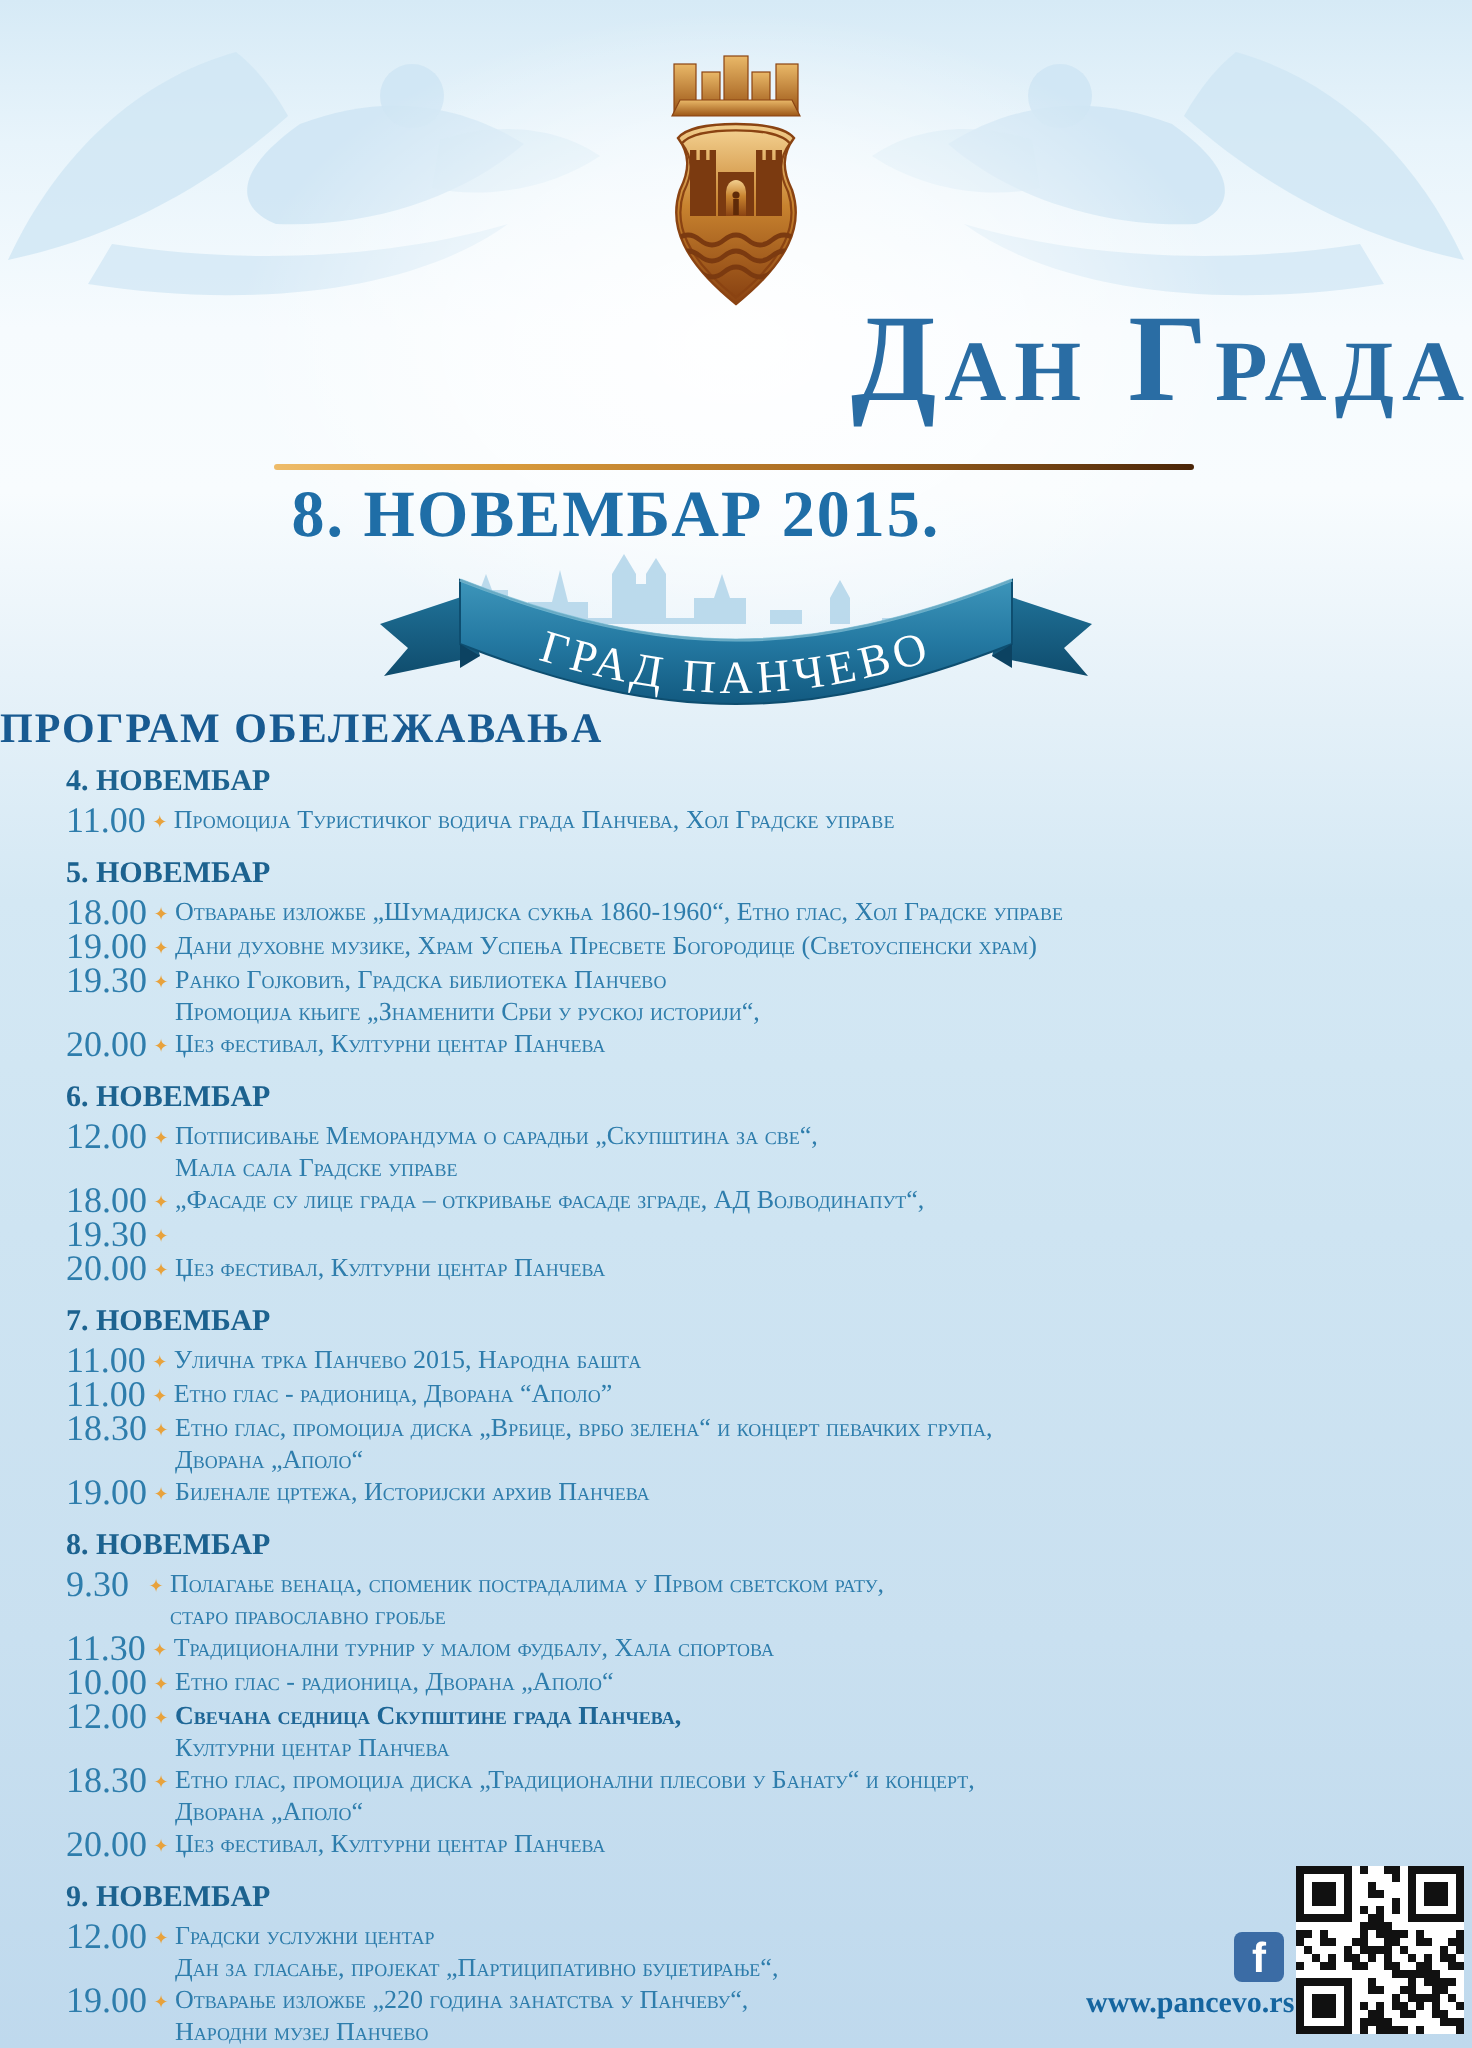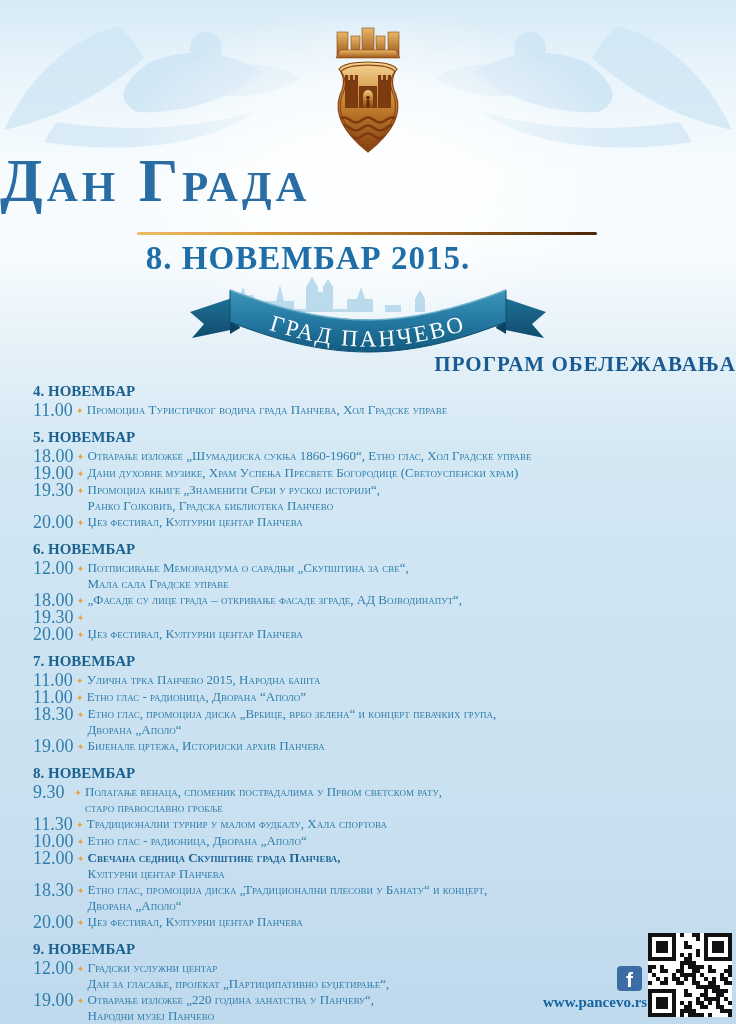--- a/index.html
+++ b/index.html
@@ -6,34 +6,34 @@
   .poster{
     position:relative;width:736px;height:1024px;overflow:hidden;
     font-family:"Liberation Serif", serif;
     background:linear-gradient(180deg,#d6eaf6 0%,#e8f4fb 7%,#f6fbfe 16%,#f8fcfe 24%,#e7f2f9 33%,#d4e8f4 44%,#cee4f2 60%,#c9e0f0 80%,#bfd9ed 100%);
   }
   .angels{position:absolute;left:0;top:0;}
   .glow{position:absolute;left:118px;top:6px;width:500px;height:330px;
     background:radial-gradient(closest-side,rgba(255,255,255,.95),rgba(255,255,255,.55) 55%,rgba(255,255,255,0));}
   .crest{position:absolute;left:326px;top:24px;}
   .title{
-    position:absolute;left:0;top:148px;width:736px;margin:0;text-align:left;
+    position:absolute;left:0;top:148px;width:736px;margin:0;text-align:right;
     font-size:62px;font-weight:bold;font-variant:small-caps;letter-spacing:4px;
     color:#2a6da4;line-height:1.05;
   }
   .gold-line{position:absolute;left:137px;top:232px;width:460px;height:3px;border-radius:2px;
     background:linear-gradient(90deg,#eebc6a,#d99b3c 25%,#a96b22 60%,#4a2508 100%);}
   .date{
     position:absolute;left:0;top:240px;width:616px;text-align:center;
     font-size:33px;font-weight:bold;color:#1f6ea7;letter-spacing:1px;
   }
   .skyline{position:absolute;left:218px;top:264px;}
   .ribbon{position:absolute;left:180px;top:276px;}
   .program-heading{
-    position:absolute;left:0;top:352px;width:736px;text-align:right;
+    position:absolute;left:0;top:352px;width:736px;text-align:left;
     font-size:21px;font-weight:bold;color:#185a91;letter-spacing:1px;
   }
   .schedule{position:absolute;left:33px;top:383px;width:673px;}
   .day{margin-bottom:10px;}
   .day-h{font-size:15px;font-weight:bold;color:#1c628f;line-height:17px;margin-bottom:2px;font-variant:small-caps;}
   .ev{display:flex;align-items:flex-start;}
   .ev-time{flex:0 0 38px;font-size:18px;color:#2e7dac;line-height:16px;}
   .ev-bullet{flex:0 0 14px;font-size:9px;color:#e8a23c;line-height:16px;text-align:center;padding-top:1px;}
   .ev-text{flex:1;min-width:0;}
   .ev-line{font-size:13px;color:#2e7dac;line-height:16px;font-variant:small-caps;white-space:nowrap;}
@@ -179,22 +179,22 @@
           <span class="ev-time">19.00</span>
           <span class="ev-bullet">✦</span>
           <div class="ev-text">
             <div class="ev-line">Дани духовне музике, Храм Успења Пресвете Богородице (Светоуспенски храм)</div>
           </div>
         </div>
         <div class="ev">
           <span class="ev-time">19.30</span>
           <span class="ev-bullet">✦</span>
           <div class="ev-text">
+            <div class="ev-line">Ранко Гојковић, Градска библиотека Панчево</div>
             <div class="ev-line">Промоција књиге „Знаменити Срби у руској историји“,</div>
-            <div class="ev-line">Ранко Гојковић, Градска библиотека Панчево</div>
           </div>
         </div>
         <div class="ev">
           <span class="ev-time">20.00</span>
           <span class="ev-bullet">✦</span>
           <div class="ev-text">
             <div class="ev-line">Џез фестивал, Културни центар Панчева</div>
           </div>
         </div>
       </section>

